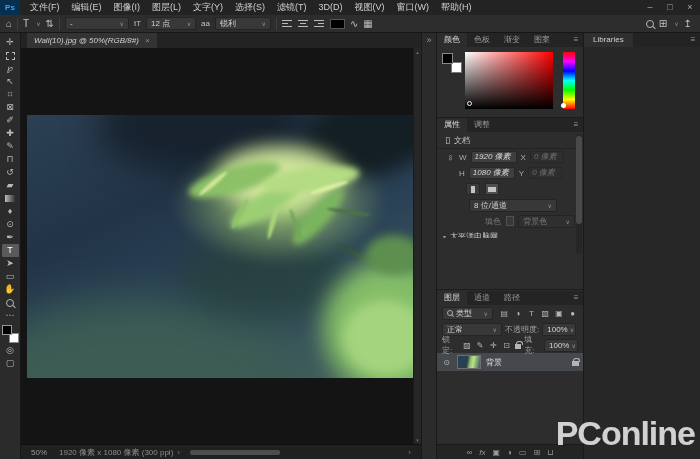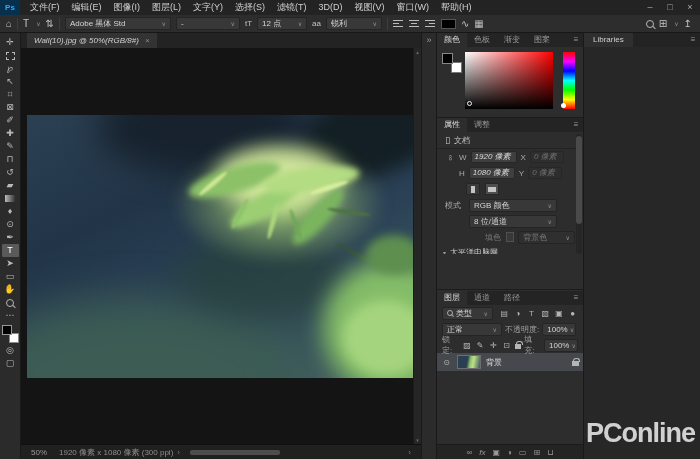--- a/index.html
+++ b/index.html
@@ -139,21 +139,21 @@
   .lbottom .fx { font-style:italic; }
 
   
   .libcol { position:absolute; left:583px; top:33px; right:0; bottom:0; background:#272727; border-left:1px solid #191919; z-index:20; }
   .libhead { height:14px; background:#232323; display:flex; }
   .libtab { background:#2f2f2f; padding:0 9px; line-height:14px; font-size:8px; color:#cfcfcf; }
   .libhead .sp { flex:1; }
 
   
   .watermark { position:absolute; right:5px; bottom:13px; text-align:right; z-index:40; pointer-events:none; }
-  .wm1 { font-size:27px; font-weight:bold; letter-spacing:-1px; color:rgba(233,233,233,.88); line-height:26px; }
+  .wm1 { font-size:34px; font-weight:bold; letter-spacing:-1px; color:rgba(233,233,233,.88); line-height:26px; }
   .wm2 { font-size:12px; letter-spacing:5px; color:rgba(210,210,210,.75); margin-top:1px; }
 </style>
 </head>
 <body>
 
 <div class="app">
 
   <div class="menubar">
     <div class="ps-logo">Ps</div>
     <span class="menu-item">文件(F)</span>
@@ -173,24 +173,20 @@
     <span class="winctl">×</span>
   </div>
 
   <div class="optionsbar">
     <span class="ob-ico">⌂</span>
     <span class="ob-sep"></span>
     <span class="ob-ico">T</span>
     <span class="chev">∨</span>
     <span class="ob-ico">⇅</span>
     <span class="ob-sep"></span>
-    <span class="select w110">
-        <span>Adobe 黑体 Std</span>
-        <span class="chev">∨</span>
-      </span>
     <span class="select w70">
         <span>-</span>
         <span class="chev">∨</span>
       </span>
     <span class="ob-ico" style="font-size:8px">tT</span>
     <span class="select w52">
         <span>12 点</span>
         <span class="chev">∨</span>
       </span>
     <span class="ob-ico" style="font-size:8px">aa</span>
@@ -360,27 +356,20 @@
       </div>
       <div class="prow" style="padding-left:29px; gap:5px;">
         <span class="orient p">
             <i></i>
           </span>
         <span class="orient l">
             <i></i>
           </span>
       </div>
       <div class="prow">
-        <span style="width:20px">模式</span>
-        <span class="select w88">
-            <span>RGB 颜色</span>
-            <span class="chev">∨</span>
-          </span>
-      </div>
-      <div class="prow">
         <span style="width:20px"></span>
         <span class="select w88">
             <span>8 位/通道</span>
             <span class="chev">∨</span>
           </span>
       </div>
       <div class="prow" style="color:#777;margin-left:40px;">
         <span style="width:20px">填色</span>
         <span style="width:10px;height:10px;background:#383838;border:1px solid #505050;display:inline-block"></span>
         <span class="select w70b dis">

